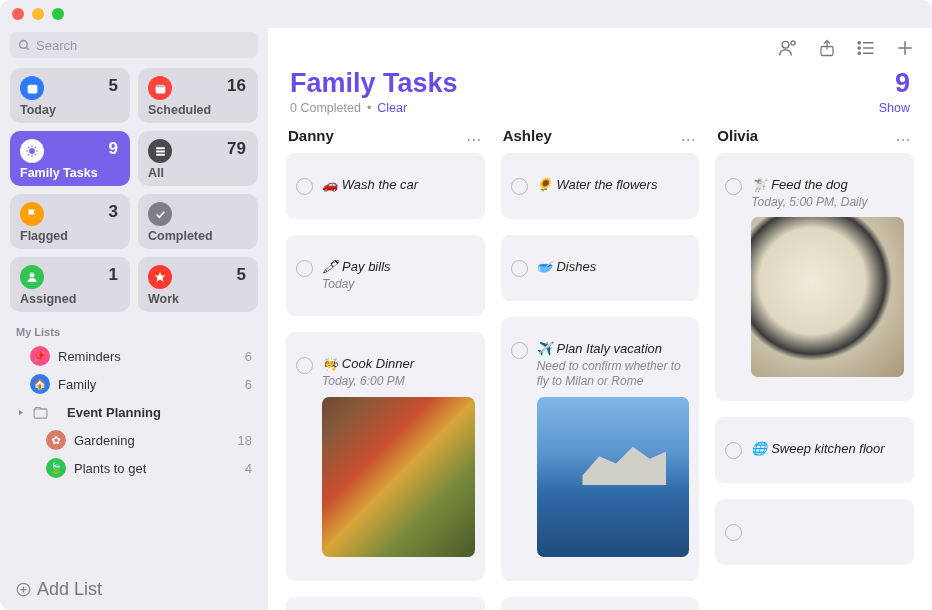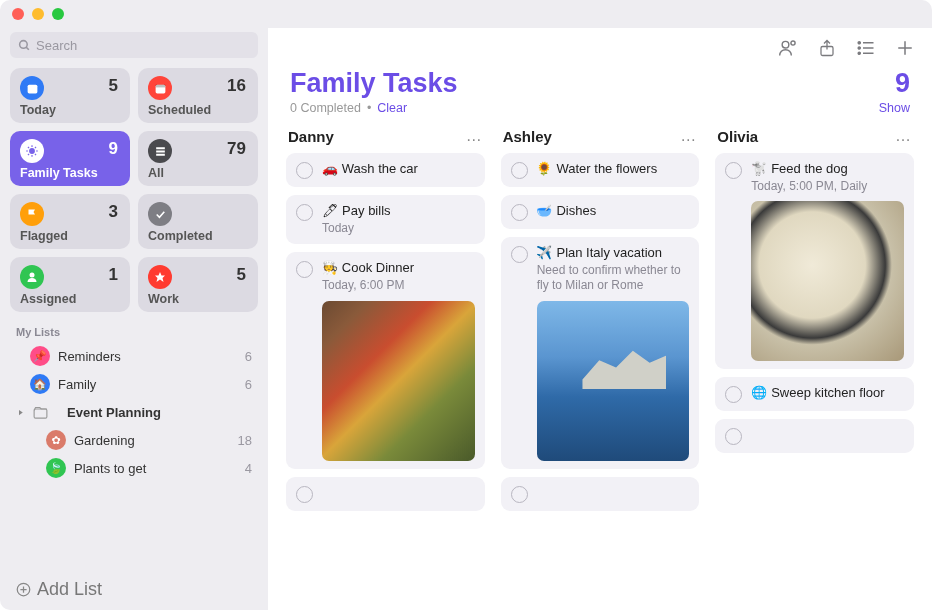--- a/index.html
+++ b/index.html
@@ -37,24 +37,24 @@
 .header { padding: 0 22px 2px 22px; display: flex; align-items: baseline; }
 .header h1 { color: #6b4de6; font-size: 27px; font-weight: 700; flex: 1; }
 .header .big { color: #6b4de6; font-size: 27px; font-weight: 700; }
 .subhead { padding: 0 22px 12px 22px; display: flex; align-items: center; font-size: 12.5px; }
 .subhead .completed { color: #999; }
 .subhead .dot-sep { color: #999; margin: 0 6px; }
 .subhead .clear { color: #6b4de6; cursor: pointer; }
 .subhead .show { margin-left: auto; color: #6b4de6; cursor: pointer; }
 .columns { flex: 1; display: flex; gap: 16px; padding: 0 18px 14px 18px; overflow: hidden; }
 .col { flex: 1; min-width: 0; }
-.col-head { display: flex; align-items: center; margin-bottom: 8px; padding: 0 2px; }
+.col-head { display: flex; align-items: flex-start; margin-bottom: 8px; padding: 0 2px; }
 .col-head .name { font-size: 15px; font-weight: 700; color: #222; flex: 1; }
 .col-head .more { color: #888; font-size: 16px; cursor: pointer; letter-spacing: 1px; }
-.card { background: #f2f1f6; border-radius: 9px; padding: 8px 10px; margin-bottom: 8px; display: flex; }
+.card { background: #f2f1f6; border-radius: 9px; padding: 24px 10px; margin-bottom: 16px; display: flex; font-style: italic; }
 .circle { width: 17px; height: 17px; border: 1.5px solid #b8b6c0; border-radius: 50%; flex-shrink: 0; margin-right: 9px; margin-top: 1px; cursor: pointer; }
 .card-body { flex: 1; min-width: 0; }
 .card-title { font-size: 13px; color: #222; line-height: 1.3; }
 .card-sub { font-size: 12px; color: #8a8893; margin-top: 1px; line-height: 1.3; }
 .card-img { margin-top: 7px; border-radius: 7px; overflow: hidden; height: 160px; }
 .card.empty { min-height: 34px; }
 
 .img-dinner { background: linear-gradient(135deg, #6b4a32 0%, #8a5a3a 15%, #c94d2f 35%, #d9a53a 50%, #7a8a3a 70%, #4a5a2a 100%); }
 .img-italy { background: linear-gradient(to bottom, #7fb8e8 0%, #5a95d0 35%, #2f6aa8 60%, #1f4a7a 100%); position: relative; }
 .img-italy::after { content:""; position:absolute; bottom:45%; left:30%; width:55%; height:30%; background: #d0d0c8; clip-path: polygon(0 80%, 20% 40%, 40% 55%, 60% 20%, 80% 45%, 100% 30%, 100% 100%, 0 100%); }

